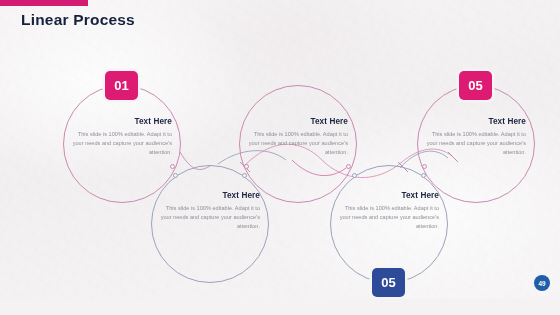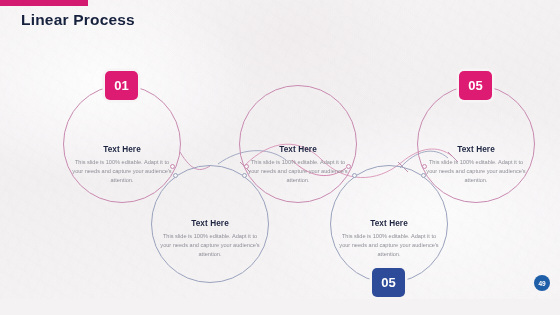--- a/index.html
+++ b/index.html
@@ -87,22 +87,21 @@
   }
   .node.bottom .node-circle {
     border-color: #9aa3bd;
   }
 
   .node-text {
     position: absolute;
     left: 9px;
     top: 32px;
     width: 100px;
-    text-align: center;
-    margin-top: 28px;
+    text-align: right;
   }
   .node.bottom .node-text {
     top: 26px;
   }
 
   .node-heading {
     font-size: 8.2px;
     font-weight: bold;
     color: #1c2440;
     margin-bottom: 4px;

